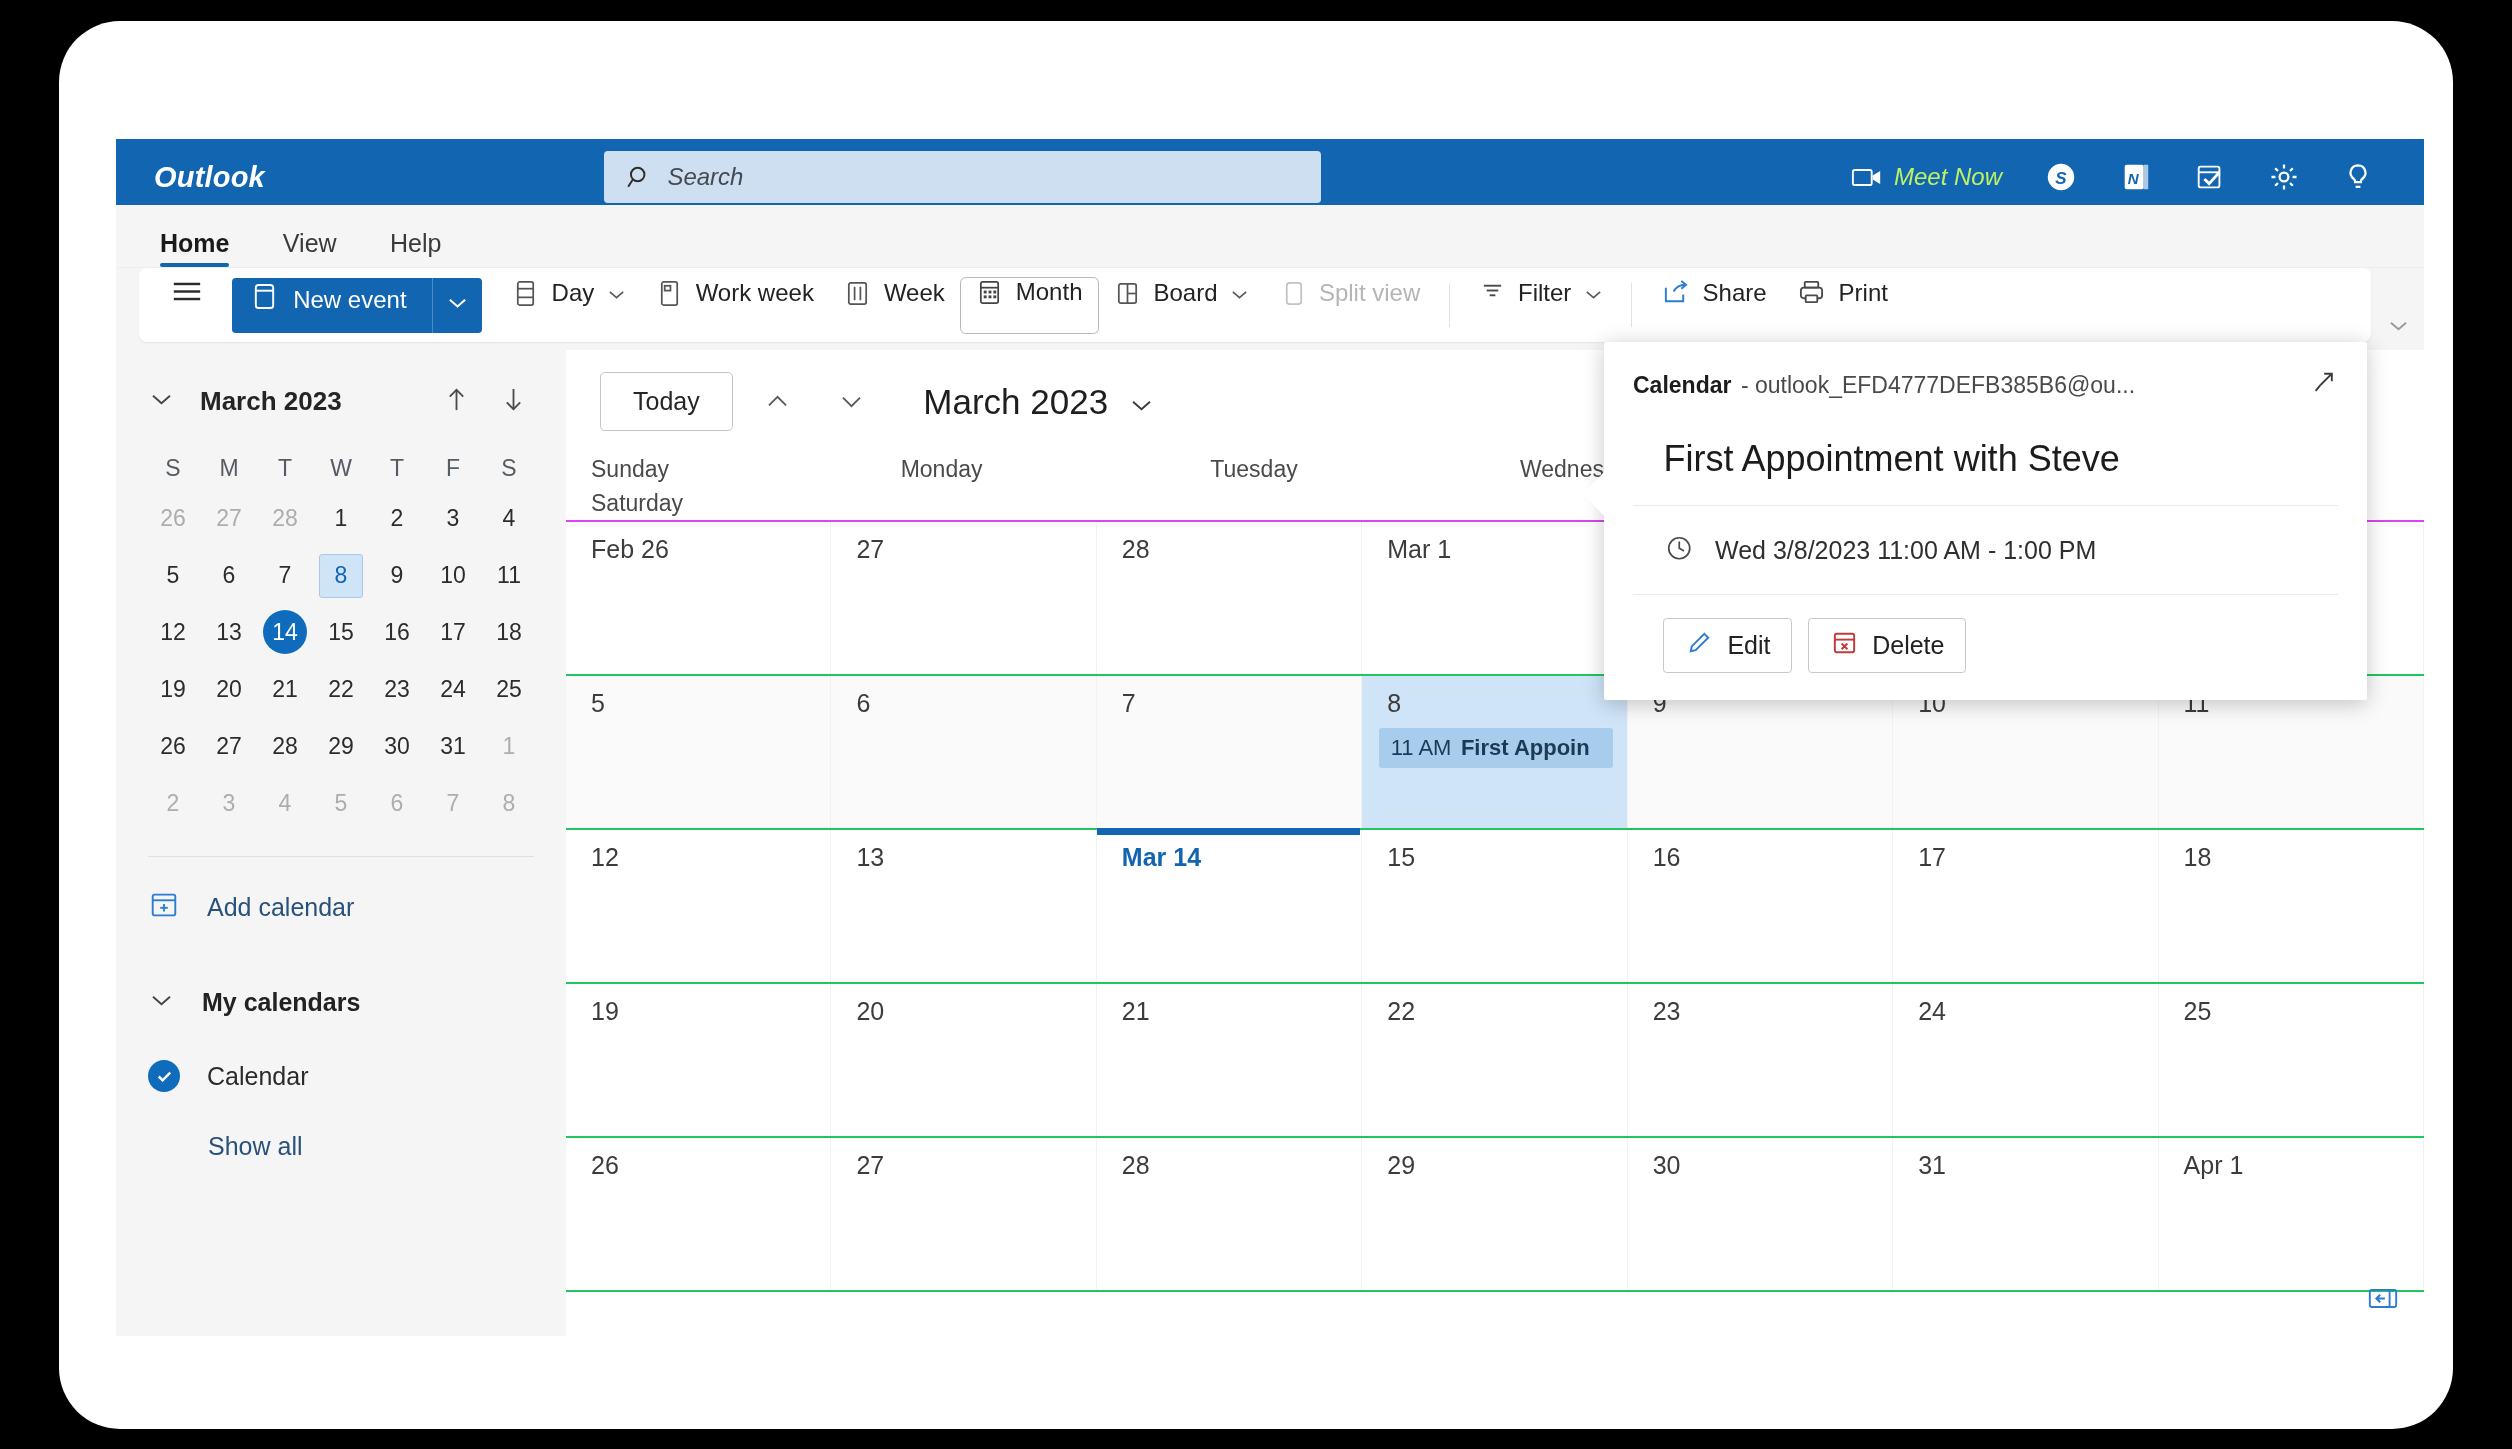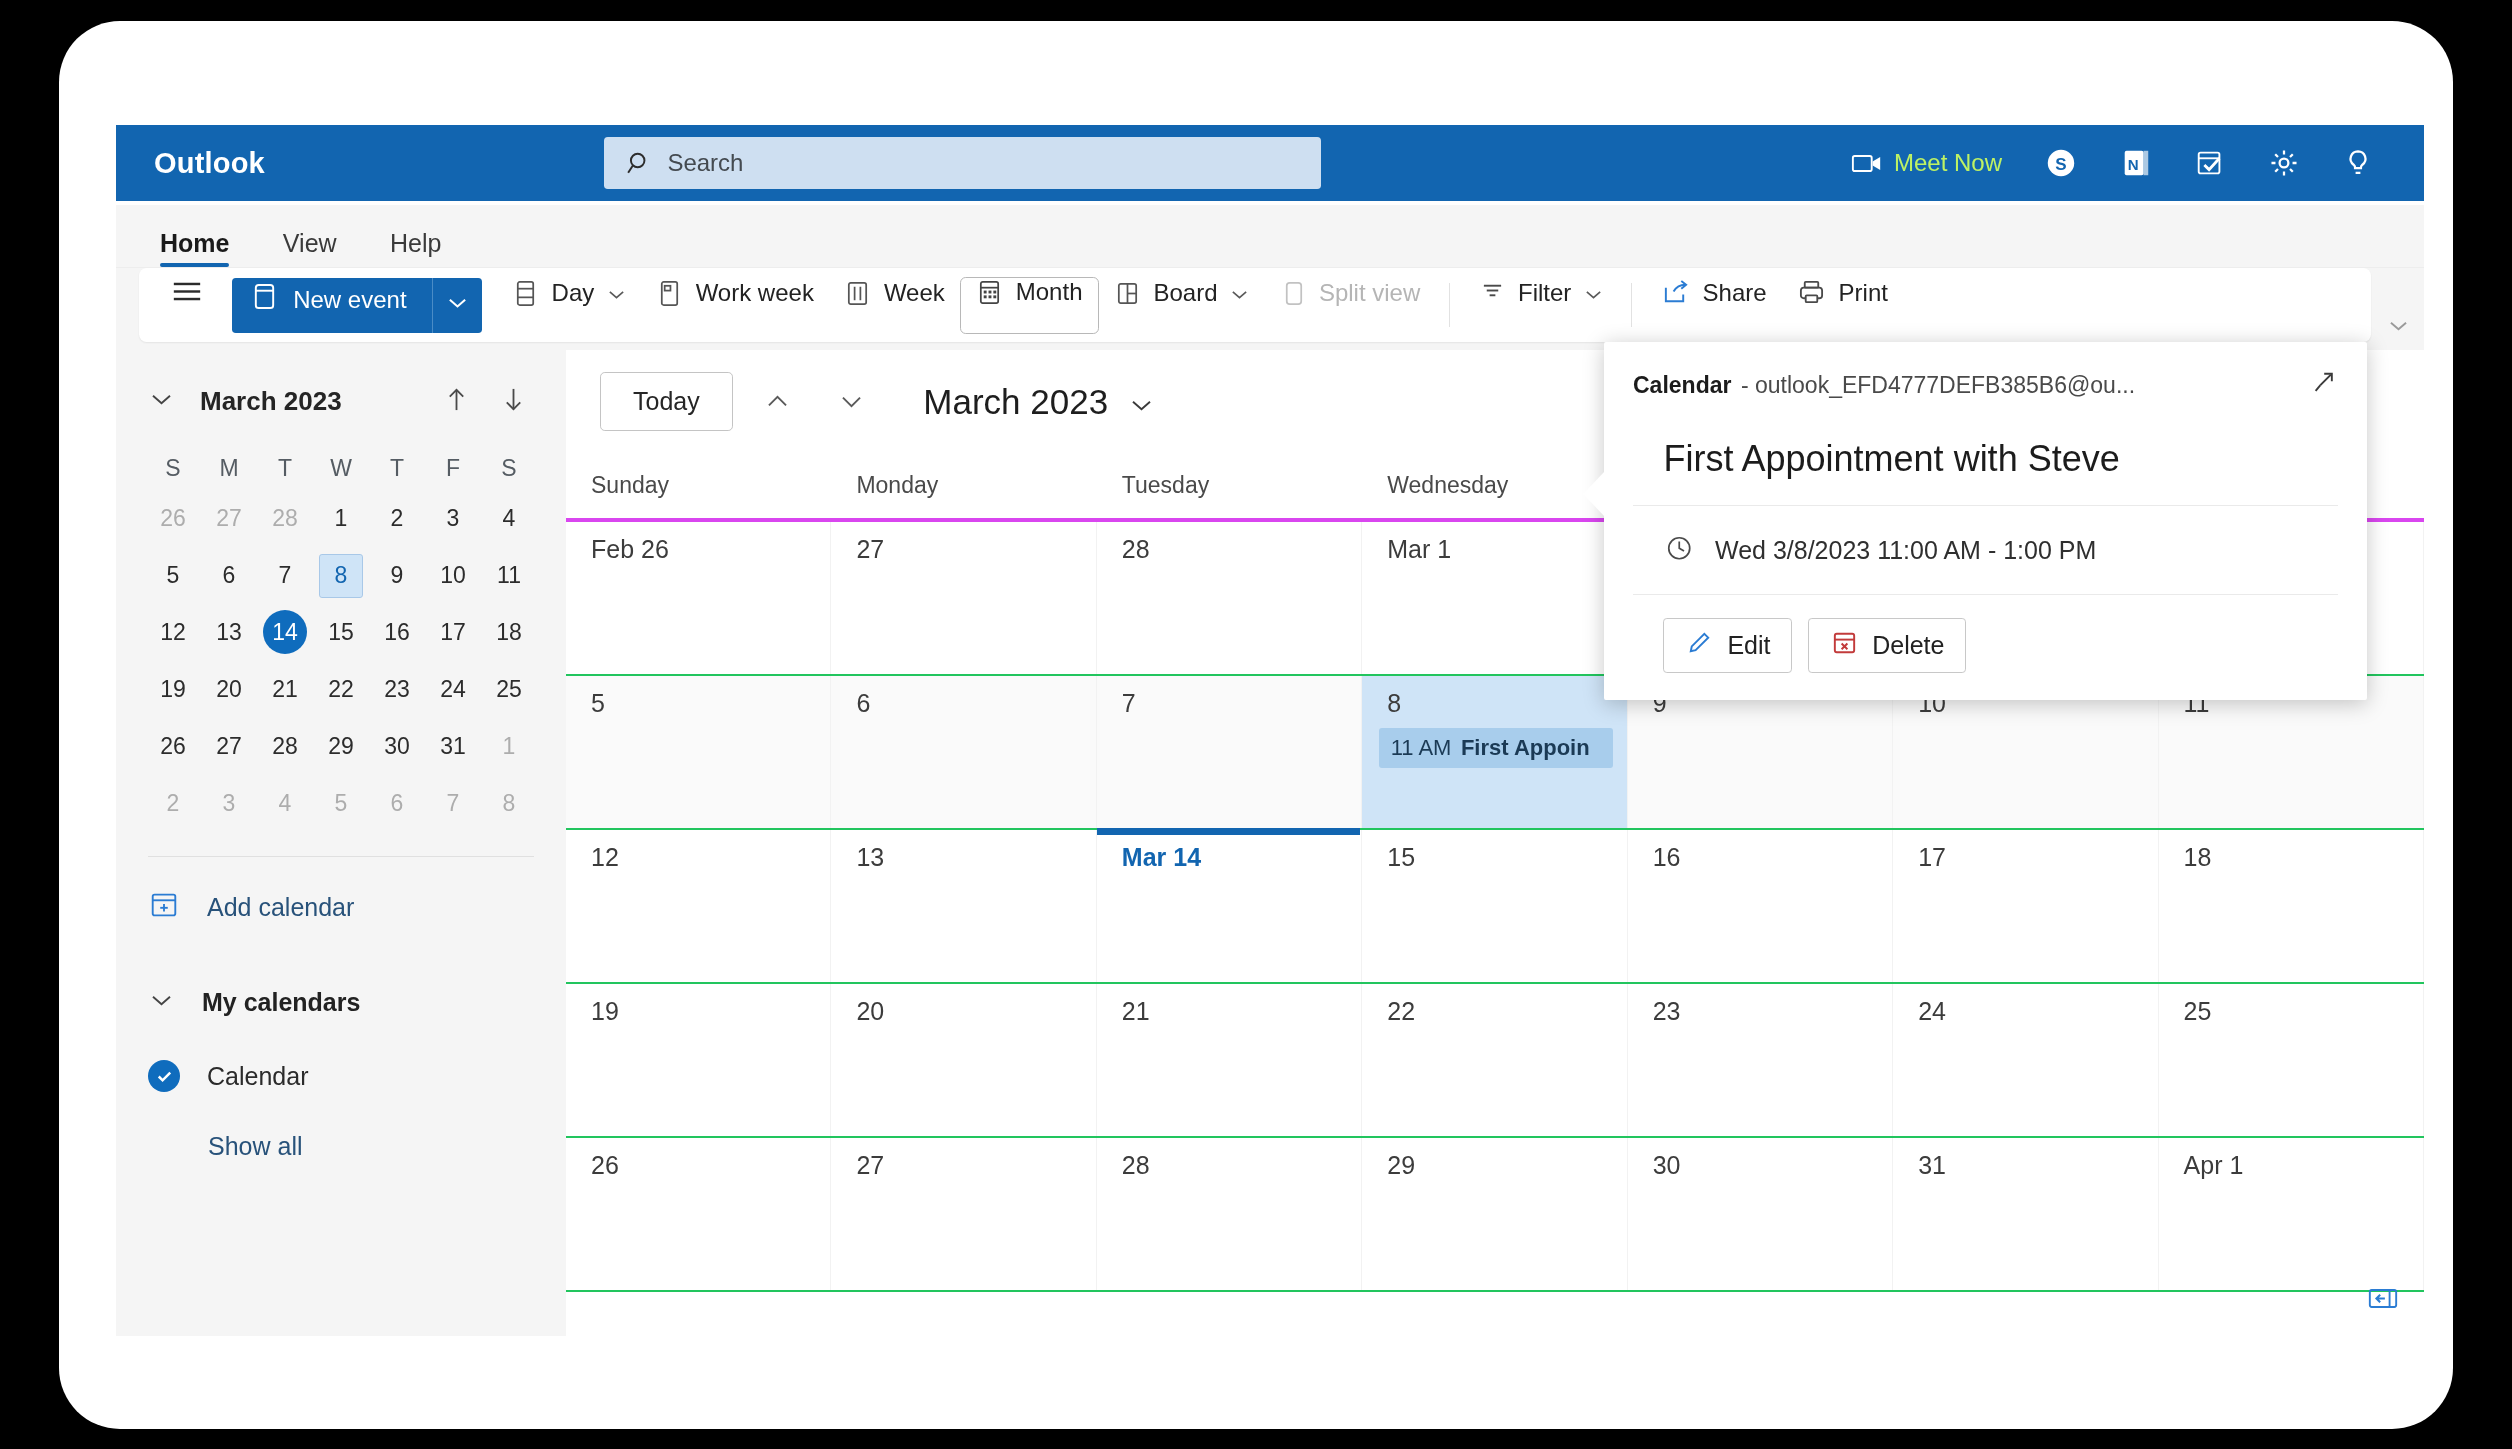--- a/index.html
+++ b/index.html
@@ -12,24 +12,24 @@
   .screen {
     position: absolute;
     left: 59px; top: 21px;
     width: 2394px; height: 1408px;
     background: #ffffff;
     border-radius: 61px;
   }
 
   
   .topbar {
-    position: absolute; left: 57px; top: 104px;
+    position: absolute; left: 57px; top: 118px;
     width: 2308px; height: 76px;
     background: #1265b0;
-    display: flex; align-items: center;
+    display: flex; align-items: center; font-style: italic;
   }
   .brand {
     color: #ffffff; font-size: 29px; font-weight: bold;
     margin-left: 38px; letter-spacing: 0.2px;
   }
   .searchbox {
     position: absolute; left: 488px; top: 12.4px;
     width: 717px; height: 52px;
     background: #cedff1;
     border-radius: 3.8px;
@@ -197,22 +197,22 @@
   }
   .nav-arrow {
     width: 59px; height: 59px; margin-left: 15.3px;
     display: flex; align-items: center; justify-content: center;
   }
   .cal-month {
     font-size: 35px; color: #1e1e1e; margin-left: 42px;
     display: flex; align-items: center; gap: 21px;
   }
   .dow-row {
-    display: grid; grid-template-columns: repeat(7, 1fr);
-    height: 69px; border-bottom: 4px solid #d946ef;
+    display: grid; grid-template-columns: repeat(6, 1fr);
+    height: 69px; border-bottom: 2px solid #d946ef;
   }
   .dow {
     font-size: 23px; color: #4a4a4a;
     display: flex; align-items: center; padding-left: 25px;
   }
   .weeks { display: flex; flex-direction: column; }
   .week {
     display: grid; grid-template-columns: repeat(7, 1fr);
     height: 154px; border-bottom: 2px solid #22c55e;
     position: relative;

